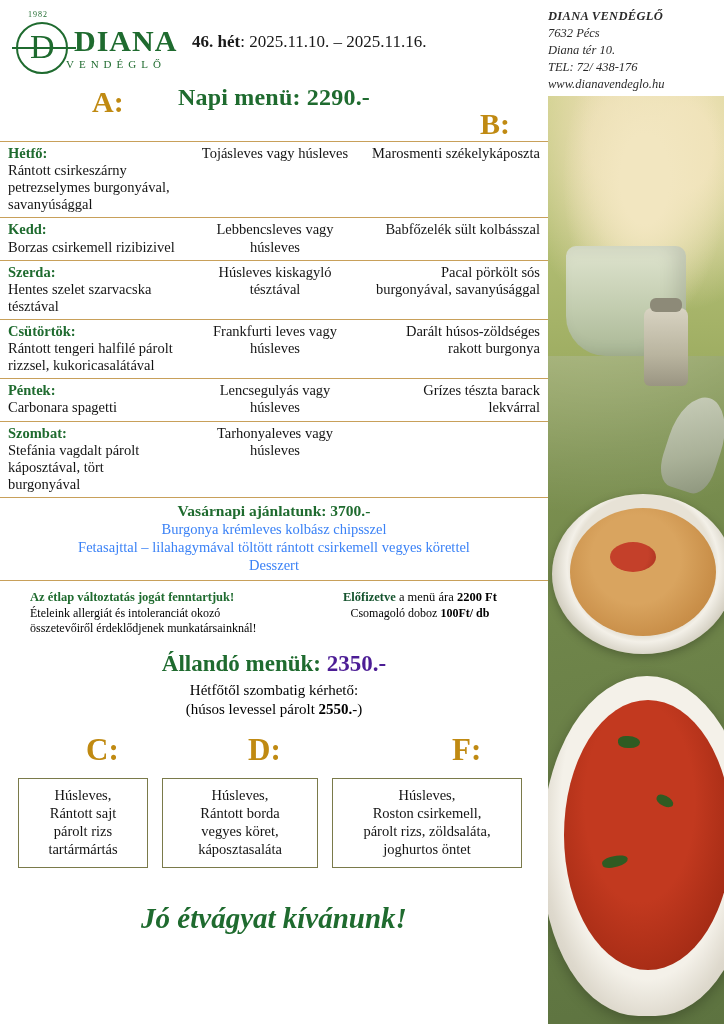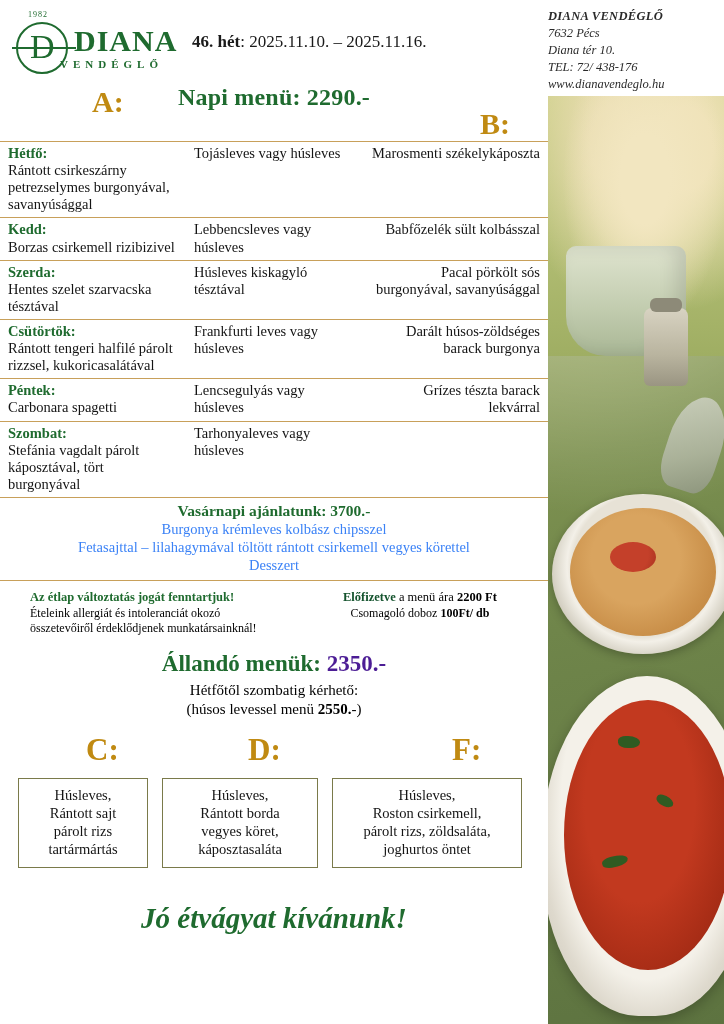--- a/index.html
+++ b/index.html
@@ -122,22 +122,22 @@
   .logo-mark:after {
     content: ""; position: absolute; left: -6px; top: 23px; width: 64px; height: 2px;
     background: #1f6b2f;
   }
   .logo-name {
     position: absolute; left: 66px; top: 16px;
     font-size: 30px; font-weight: bold; color: #1f6b2f;
     letter-spacing: 1px; font-family: "Liberation Serif", serif;
   }
   .logo-sub {
-    position: absolute; left: 52px; top: 50px;
-    font-size: 11px; letter-spacing: 5px; color: #1f6b2f; font-weight: bold;
+    position: absolute; left: 58px; top: 50px;
+    font-size: 11px; letter-spacing: 5px; color: #1f6b2f;
   }
 
   .week-line {
     position: absolute; left: 192px; top: 32px; width: 350px;
     font-size: 17px; color: #1a1a1a;
   }
   .week-line b { font-weight: bold; }
 
   .contact {
     position: absolute; left: 548px; top: 8px; width: 176px;
@@ -179,21 +179,21 @@
     vertical-align: top;
     padding: 3px 8px 4px 8px;
     font-size: 14.5px;
     line-height: 1.18;
     color: #141414;
     border-top: 1px solid #c8a05a;
     margin-top: 36px;
   }
   table.menu tr:first-child td { border-top: 1px solid #c8a05a; }
   td.day { width: 186px; }
-  td.soup { width: 178px; text-align: left; }
+  td.soup { width: 178px; text-align: center; }
   td.bside { width: 184px; text-align: right; }
   .dayname { color: #1f6b2f; font-weight: bold; display: block; }
 
   .sunday-box {
     border-top: 1px solid #c8a05a;
     border-bottom: 1px solid #c8a05a;
     padding: 4px 6px 6px 6px;
     text-align: center;
   }
   .sunday-title {
@@ -331,21 +331,21 @@
           </td>
           <td class="soup">Húsleves kiskagyló tésztával</td>
           <td class="bside">Pacal pörkölt sós burgonyával, savanyúsággal</td>
         </tr>
         <tr>
           <td class="day">
             <span class="dayname">Csütörtök:</span>
             <span>Rántott tengeri halfilé párolt rizzsel, kukoricasalátával</span>
           </td>
           <td class="soup">Frankfurti leves vagy húsleves</td>
-          <td class="bside">Darált húsos-zöldséges barack burgonya</td>
+          <td class="bside">Darált húsos-zöldséges rakott burgonya</td>
         </tr>
         <tr>
           <td class="day">
             <span class="dayname">Péntek:</span>
             <span>Carbonara spagetti</span>
           </td>
           <td class="soup">Lencsegulyás vagy húsleves</td>
           <td class="bside">Grízes tészta barack lekvárral</td>
         </tr>
         <tr>
@@ -383,21 +383,21 @@
         </div>
       </div>
     </div>
 
     <div class="allando">
       <div class="allando-title">
         <span>Állandó menük: </span><span class="price">2350.-</span>
       </div>
       <div class="allando-sub">Hétfőtől szombatig kérhető:</div>
       <div class="allando-sub2">
-        <span>(húsos levessel menü </span><b>2550.</b><span>-)</span>
+        <span>(húsos levessel párolt </span><b>2550.</b><span>-)</span>
       </div>
     </div>
 
     <div class="cdf-letters">
       <span class="c">C:</span>
       <span class="d">D:</span>
       <span class="f">F:</span>
     </div>
 
     <div class="cdf-boxes">

